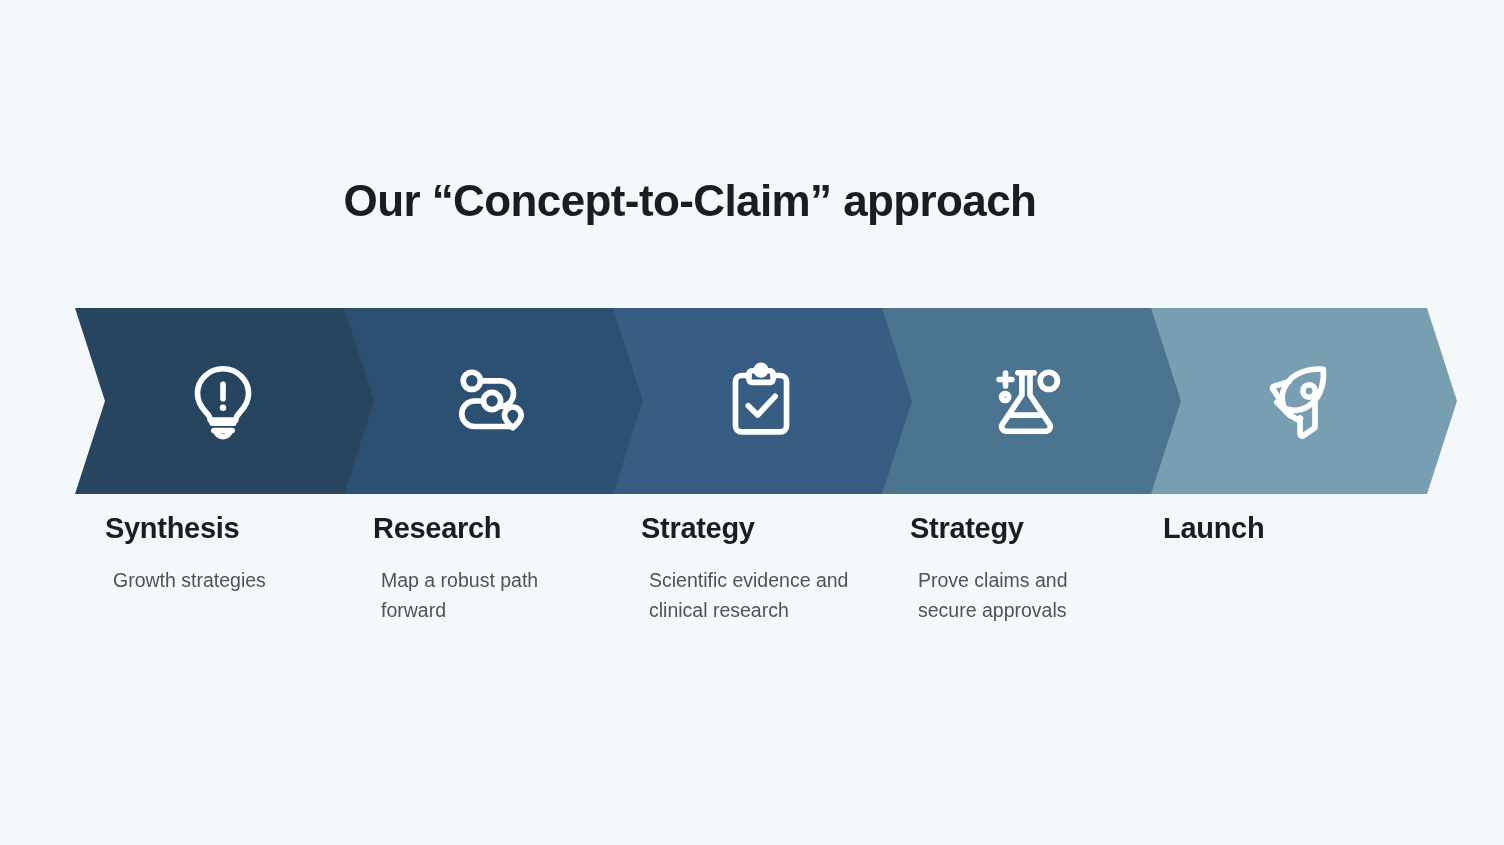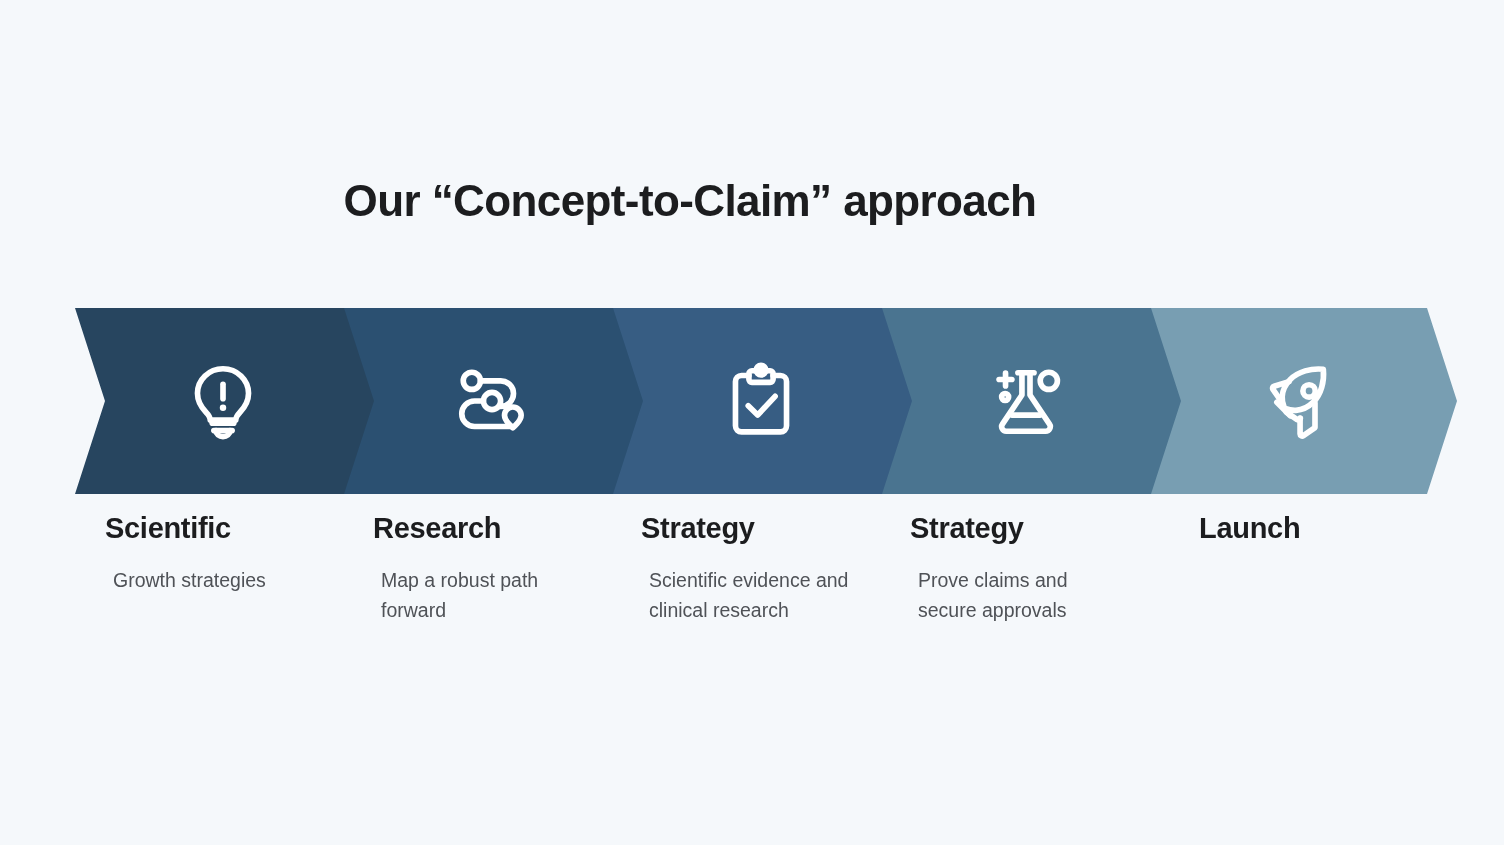--- a/index.html
+++ b/index.html
@@ -169,38 +169,38 @@
           <path d="M32.8 44.7 v11.8 a1.6 1.6 0 0 0 2.5 1.3 l8.6-6 V33.5"></path>
         </svg>
       </div>
     </div>
 
   </div>
 
   <div class="captions">
 
     <div class="cap" style="left:105px; width:240px;">
-      <p class="cap-title">Scientific</p>
+      <p class="cap-title">Synthesis</p>
       <p class="cap-desc">Growth strategies</p>
     </div>
 
     <div class="cap" style="left:373px; width:230px;">
       <p class="cap-title">Research</p>
       <p class="cap-desc">Map a robust path forward</p>
     </div>
 
     <div class="cap" style="left:641px; width:240px;">
       <p class="cap-title">Strategy</p>
       <p class="cap-desc">Scientific evidence and clinical research</p>
     </div>
 
     <div class="cap" style="left:910px; width:215px;">
       <p class="cap-title">Strategy</p>
       <p class="cap-desc">Prove claims and secure approvals</p>
     </div>
 
-    <div class="cap" style="left:1199px; width:250px;">
+    <div class="cap" style="left:1163px; width:250px;">
       <p class="cap-title">Launch</p>
     </div>
 
   </div>
 
 </div>
 
 </body></html>

